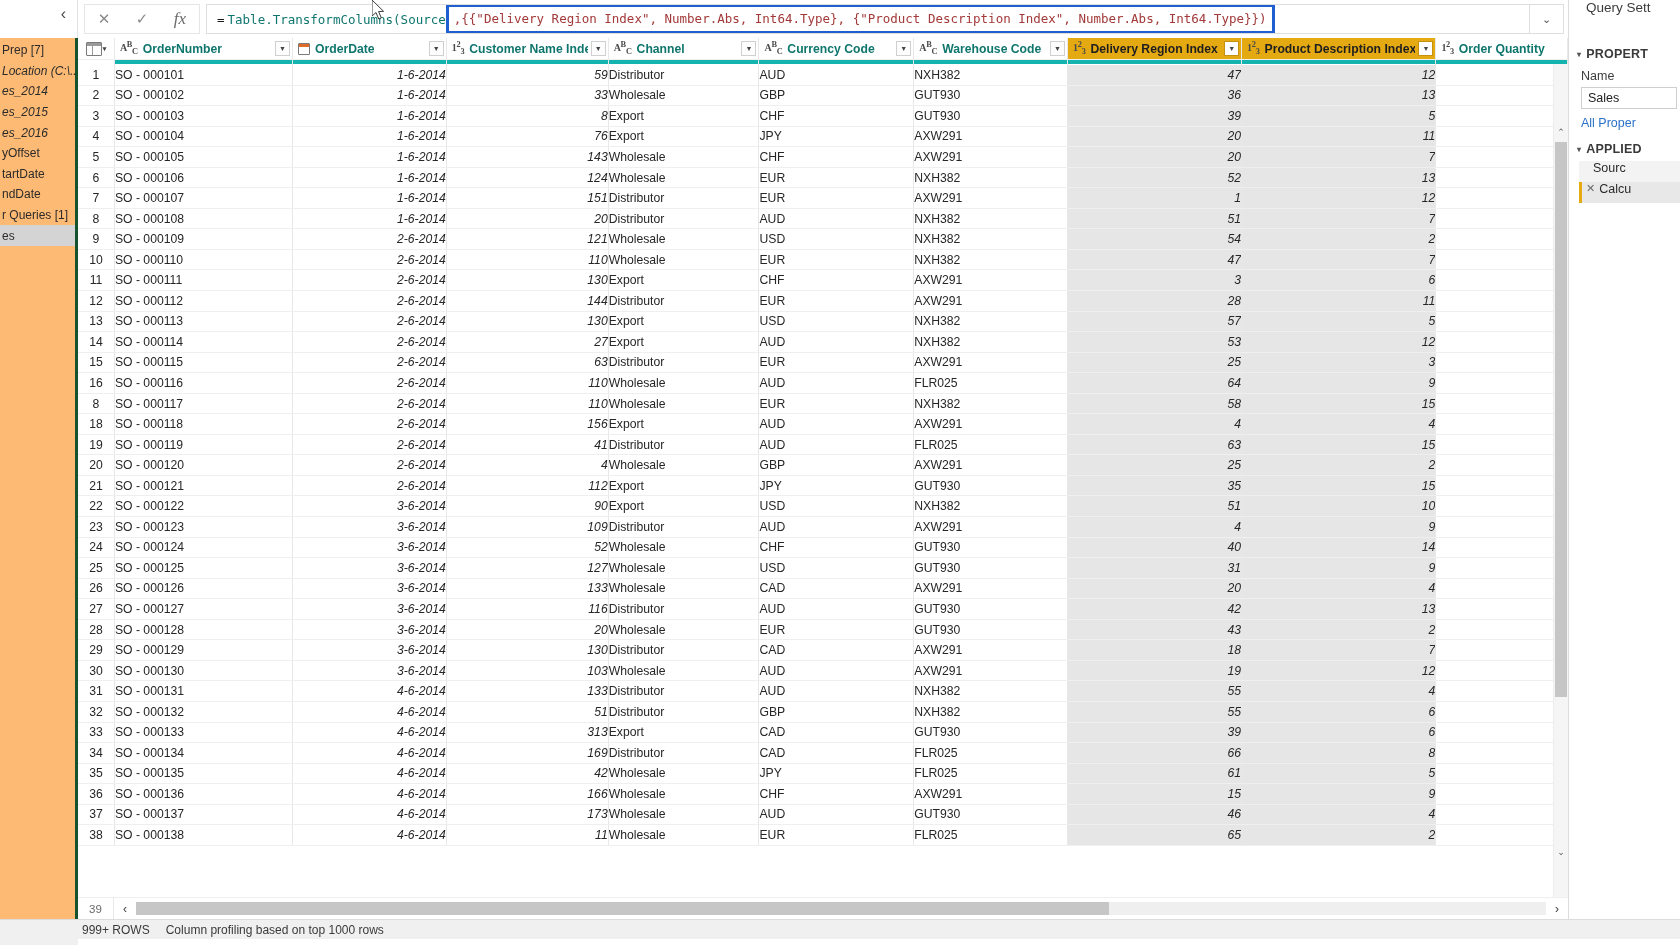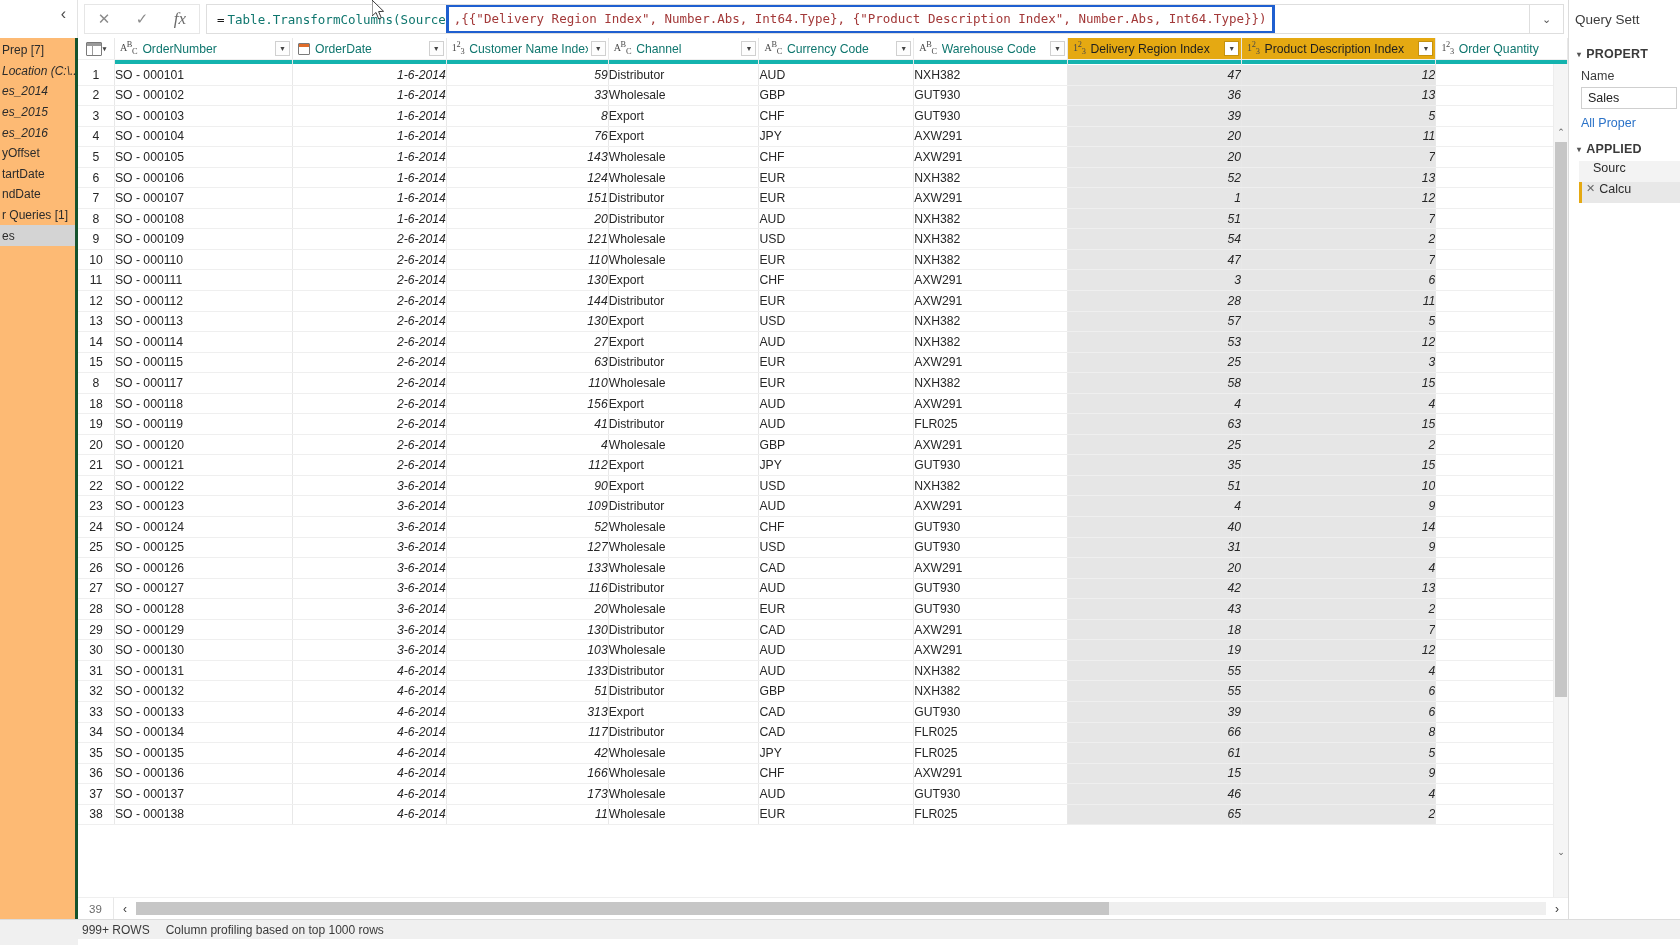--- a/index.html
+++ b/index.html
@@ -56,21 +56,21 @@
   }
 
   .cursor-arrow {
     position: absolute; left: 372px; top: 0px; width: 14px; height: 21px;
     pointer-events: none; z-index: 60;
   }
 
   .right-top {
     width: 112px; flex: 0 0 112px; background: #ffffff;
     border-left: 1px solid #dcdcdc;
-    display: flex; align-items: center; padding-left: 6px;
+    display: flex; align-items: flex-start; padding-left: 17px;
   }
   .qs-title { font-size: 13.5px; color: #3c3c3c; white-space: nowrap; }
 
   
   .body-row { display: flex; flex: 1; min-height: 0; }
 
   
   .queries-pane {
     width: 78px; flex: 0 0 78px; background: #fdba74;
     border-right: 3px solid #14532d; overflow: hidden;
@@ -90,21 +90,21 @@
 
   .grid-scroll { flex: 1; position: relative; overflow: hidden; }
 
   table.dgrid { border-collapse: collapse; table-layout: fixed; width: 100%; }
   table.dgrid th, table.dgrid td {
     font-size: 12.2px; color: #262626; padding: 0;
     border-right: 1px solid #e8e8e8; border-bottom: 1px solid #efefef;
     height: 20.55px; overflow: hidden; white-space: nowrap;
   }
 
-  th.hcell { background: #ffffff; font-weight: normal; text-align: left; height: 21px;
+  th.hcell { background: #ffffff; font-weight: bold; text-align: left; height: 21px;
     border-bottom: none; vertical-align: middle; }
   th.hcell.hl { background: #e5a912; }
   th.corner { width: 36px; background: #fff; }
 
   .hinner { display: flex; align-items: center; height: 21px; padding: 0 2px 0 5px; }
   .type-icon {
     font-size: 9.5px; color: #4a4a4a; margin-right: 5px; flex: 0 0 auto;
     font-family: "Liberation Serif", serif; line-height: 1; white-space: nowrap;
   }
   .type-icon.abc { font-size: 10px; letter-spacing: -0.3px; }
@@ -576,20 +576,32 @@
                 <td class="date">2-6-2014</td>
                 <td class="num">63</td>
                 <td class="txt">Distributor</td>
                 <td class="txt">EUR</td>
                 <td class="txt">AXW291</td>
                 <td class="num shaded">25</td>
                 <td class="num shaded">3</td>
                 <td class="num"></td>
               </tr>
               <tr>
+                <td class="rn">16</td>
+                <td class="txt">SO - 000116</td>
+                <td class="date">2-6-2014</td>
+                <td class="num">110</td>
+                <td class="txt">Wholesale</td>
+                <td class="txt">AUD</td>
+                <td class="txt">FLR025</td>
+                <td class="num shaded">64</td>
+                <td class="num shaded">9</td>
+                <td class="num"></td>
+              </tr>
+              <tr>
                 <td class="rn">8</td>
                 <td class="txt">SO - 000117</td>
                 <td class="date">2-6-2014</td>
                 <td class="num">110</td>
                 <td class="txt">Wholesale</td>
                 <td class="txt">EUR</td>
                 <td class="txt">NXH382</td>
                 <td class="num shaded">58</td>
                 <td class="num shaded">15</td>
                 <td class="num"></td>
@@ -783,21 +795,21 @@
                 <td class="txt">CAD</td>
                 <td class="txt">GUT930</td>
                 <td class="num shaded">39</td>
                 <td class="num shaded">6</td>
                 <td class="num"></td>
               </tr>
               <tr>
                 <td class="rn">34</td>
                 <td class="txt">SO - 000134</td>
                 <td class="date">4-6-2014</td>
-                <td class="num">117</td>
+                <td class="num">169</td>
                 <td class="txt">Distributor</td>
                 <td class="txt">CAD</td>
                 <td class="txt">FLR025</td>
                 <td class="num shaded">66</td>
                 <td class="num shaded">8</td>
                 <td class="num"></td>
               </tr>
               <tr>
                 <td class="rn">35</td>
                 <td class="txt">SO - 000135</td>

